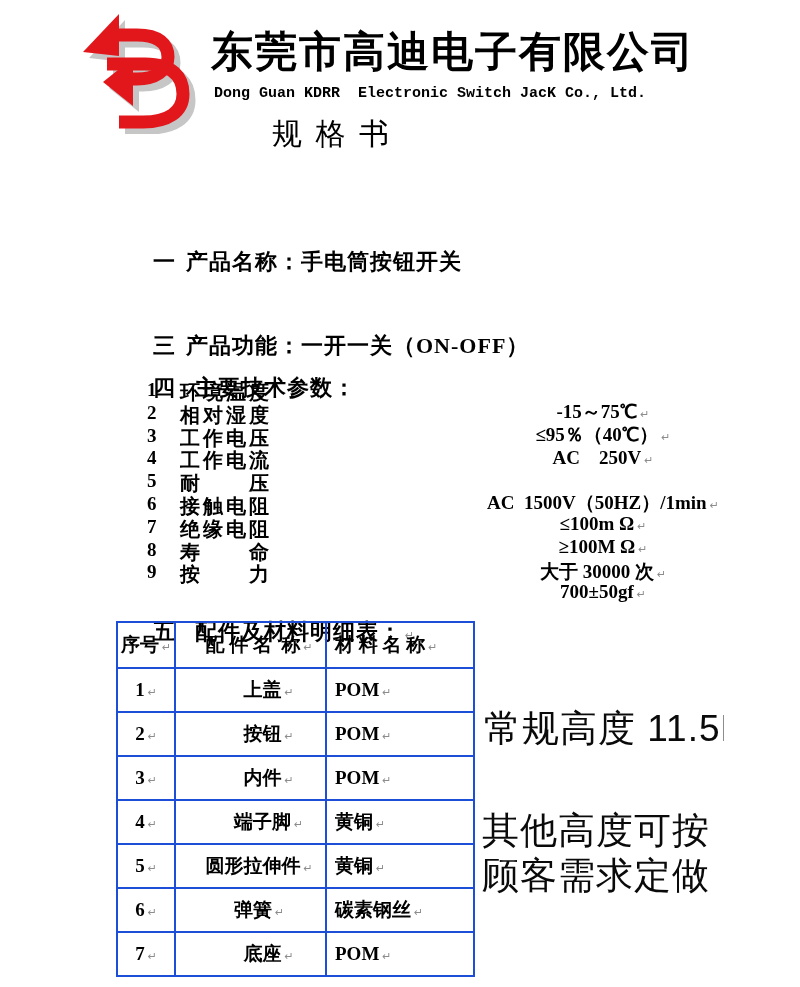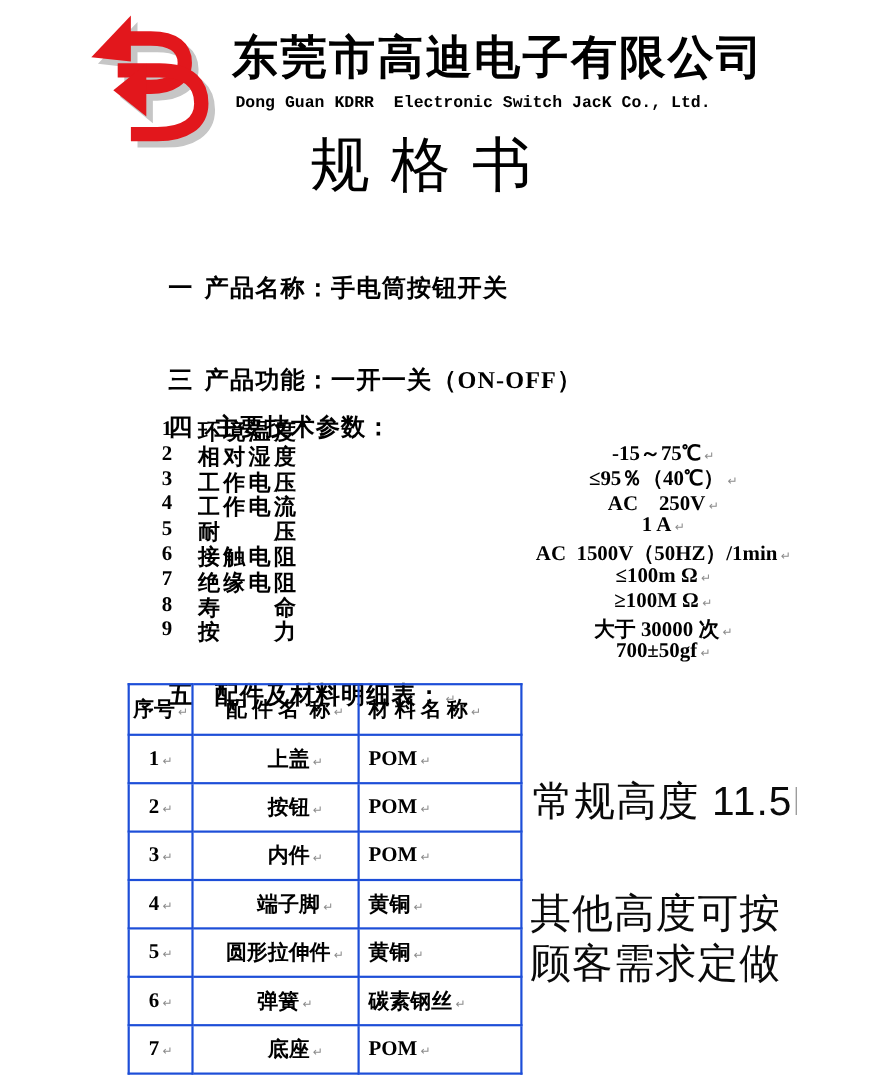--- a/index.html
+++ b/index.html
@@ -5,22 +5,22 @@
   html,body{margin:0;padding:0;background:#ffffff;}
   .page{position:relative;width:724px;height:987px;background:#ffffff;overflow:hidden;
         font-family:"Liberation Serif",serif;color:#000;}
 
   
   .logo{position:absolute;left:76px;top:2px;width:130px;height:132px;}
   .company-cn{position:absolute;left:211px;top:24px;font-family:"Liberation Sans",sans-serif;
               font-weight:bold;font-size:42px;letter-spacing:2px;white-space:nowrap;}
   .company-en{position:absolute;left:214px;top:85px;font-family:"Liberation Mono",monospace;
               font-weight:bold;font-size:15px;white-space:pre;}
-  .doc-title{position:absolute;left:272px;top:114px;font-size:54px;letter-spacing:3px;
-             white-space:pre;margin-left:10px;}
+  .doc-title{position:absolute;left:272px;top:114px;font-size:30px;letter-spacing:3px;
+             white-space:pre;}
 
   
   .sec{position:absolute;left:127px;font-size:22px;font-weight:bold;letter-spacing:1px;
        white-space:pre;}
   .sec .sec-num{margin-right:10px;}
   .sec.wide .sec-num{margin-right:19px;}
   #sec1{top:221px;} #sec2{top:263px;} #sec3{top:305px;} #sec4{top:347px;} 
   .sec5{top:591px;}
 
   
@@ -100,21 +100,20 @@
       <span class="p-val"><span>≤95％（40℃）</span><span class="pc">↵</span></span>
     </div>
     <div class="p-row">
       <span class="p-no">3</span>
       <span class="p-name">工作电压</span>
       <span class="p-val"><span>AC　250V</span><span class="pc">↵</span></span>
     </div>
     <div class="p-row">
       <span class="p-no">4</span>
       <span class="p-name">工作电流</span>
-      <span class="p-val"><span>1 A</span><span class="pc">↵</span></span>
     </div>
     <div class="p-row">
       <span class="p-no">5</span>
       <span class="p-name">耐　　压</span>
       <span class="p-val"><span>AC  1500V（50HZ）/1min</span><span class="pc">↵</span></span>
     </div>
     <div class="p-row">
       <span class="p-no">6</span>
       <span class="p-name">接触电阻</span>
       <span class="p-val"><span>≤100m Ω</span><span class="pc">↵</span></span>

